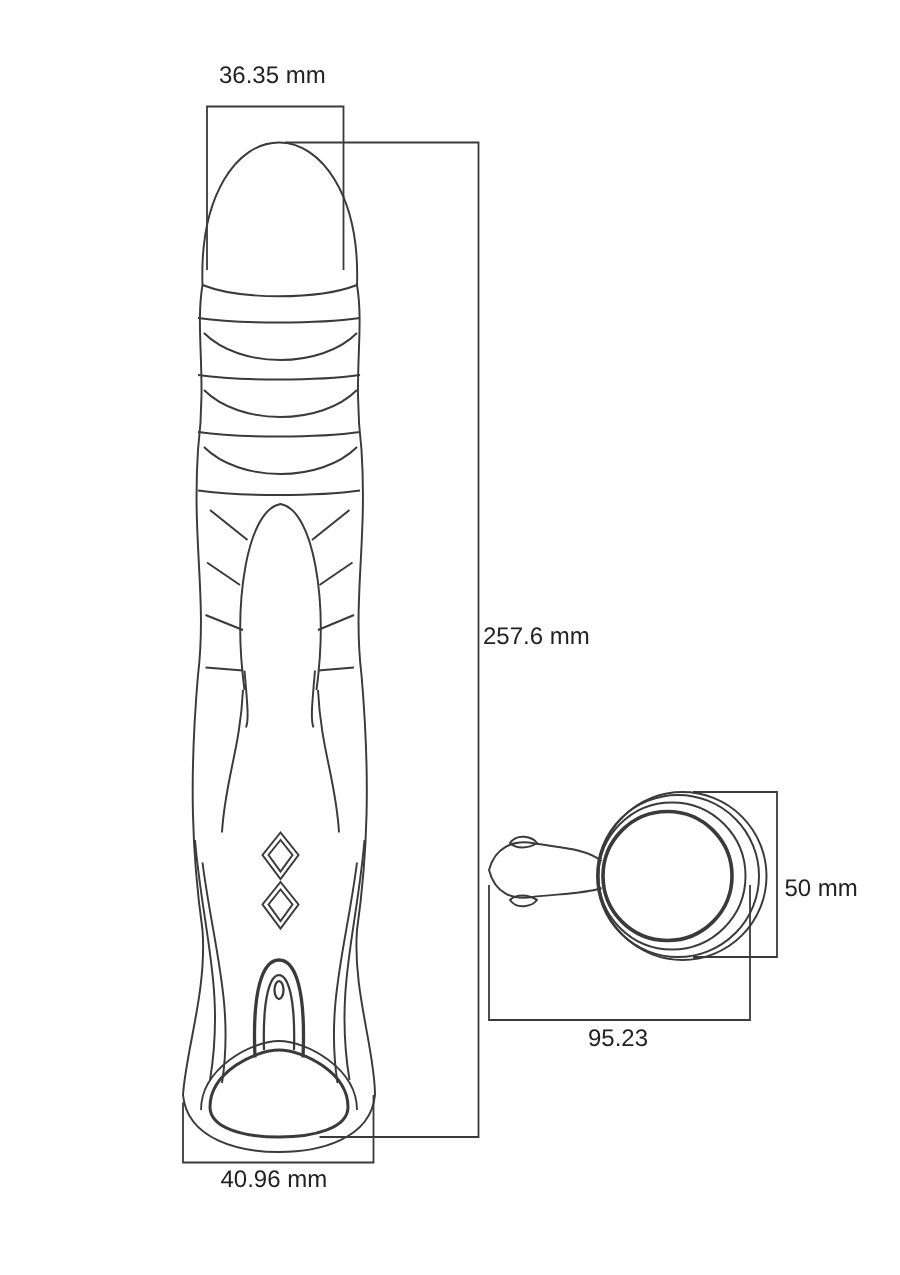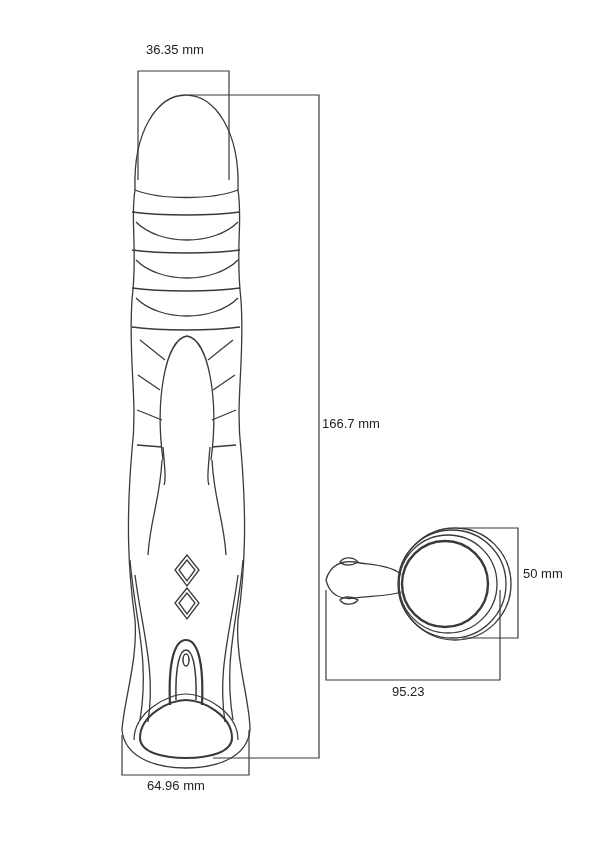--- a/index.html
+++ b/index.html
@@ -1,18 +1,18 @@
 <!DOCTYPE html>
 <html><head>
 <meta charset="utf-8">
 <style>
   html, body { margin:0; padding:0; background:#ffffff; }
   body { width:600px; height:850px; position:relative; overflow:hidden; font-family:"Liberation Sans", sans-serif; }
   svg { position:absolute; left:0; top:0; }
-  .dim-label { position:absolute; font-size:13px; color:#222; white-space:nowrap; }
+  .dim-label { position:absolute; font-size:16px; color:#222; white-space:nowrap; }
 </style>
 </head>
 <body>
 
 <svg width="600" height="850" viewBox="0 0 600 850">
   <g fill="none" stroke="#3a3a3a" stroke-width="1.2">
 
     <g>
       <polyline points="138,180 138,71 229,71 229,180"></polyline>
     </g>
@@ -84,16 +84,16 @@
       <circle cx="452" cy="584" r="54"></circle>
       <circle cx="455" cy="584" r="56"></circle>
       <path d="M401,574 C390,565 370,565 355,562 C342,560 330,565 326,580 C330,596 342,600 355,598 C370,596 390,596 401,592"></path>
       <path d="M340,562 C345,555 355,558 358,562 C352,566 344,566 340,562 Z"></path>
       <path d="M340,600 C345,607 355,604 358,600 C352,596 344,596 340,600 Z"></path>
     </g>
   </g>
 </svg>
 
 <div class="dim-label" style="left:146px; top:42px;">36.35 mm</div>
-<div class="dim-label" style="left:322px; top:416px;">166.7 mm</div>
-<div class="dim-label" style="left:147px; top:778px;">64.96 mm</div>
-<div class="dim-label" style="left:523px; top:566px;">50 mm</div>
+<div class="dim-label" style="left:322px; top:416px;">257.6 mm</div>
+<div class="dim-label" style="left:147px; top:778px;">40.96 mm</div>
+<div class="dim-label" style="left:523px; top:584px;">50 mm</div>
 <div class="dim-label" style="left:392px; top:684px;">95.23</div>
 
 </body></html>

